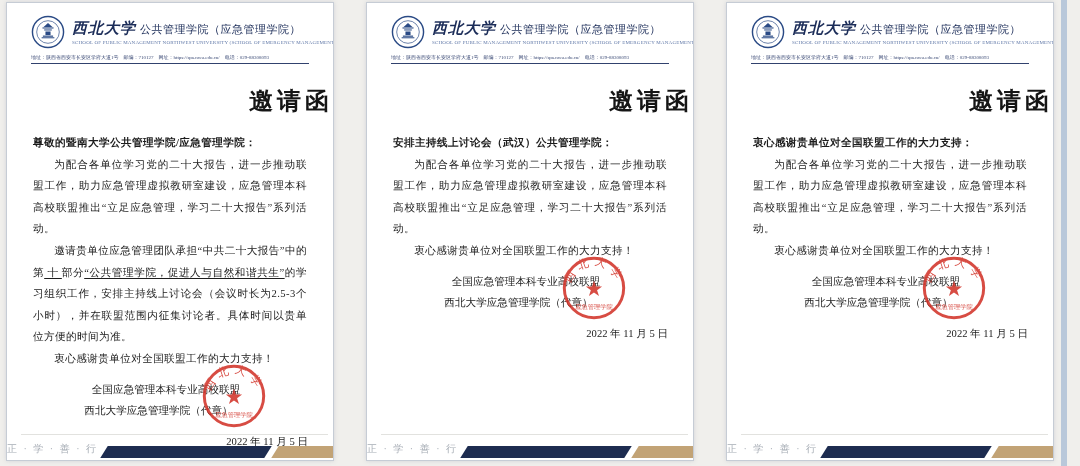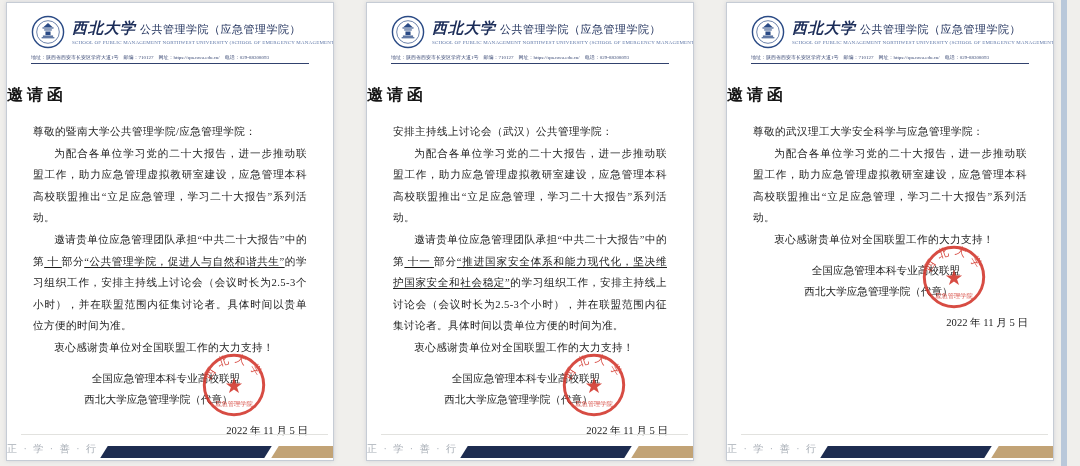--- a/index.html
+++ b/index.html
@@ -16,26 +16,26 @@
   .ph { padding:12px 24px 0 24px; }
   .ph-row { display:flex; align-items:center; gap:7px; }
   .logo { width:34px; height:34px; flex:0 0 auto; }
   .ph-title { color:#1b2c58; white-space:nowrap; }
   .ph-title .uni { font-size:15px; font-weight:900; font-style:italic; letter-spacing:1px; }
   .ph-title .school { font-size:11px; font-weight:normal; letter-spacing:.5px; }
   .ph-en { font-size:5px; color:#6078a8; letter-spacing:.2px; margin-top:2px; white-space:nowrap; }
   .ph-contact { font-size:5px; color:#3d4c77; margin-top:5px; white-space:nowrap; }
   .ph-rule { border-top:1.5px solid #31426e; margin-top:3px; }
 
-  .title { text-align:left; font-size:16px; font-weight:bold; letter-spacing:4px;
+  .title { text-align:right; font-size:24px; font-weight:bold; letter-spacing:4px;
            color:#151515; margin-top:21px; }
 
   .letter-body { padding:0 26px; margin-top:15px; font-size:10.6px; line-height:21.6px;
                  color:#1c1c1c; text-align:justify; letter-spacing:.4px; }
-  .salutation { font-weight:normal; }
+  .salutation { font-weight:bold; }
   .para { text-indent:2em; }
   .u { text-decoration:underline; text-underline-offset:2px; }
 
   .sign-block { position:relative; margin-top:9px; font-size:10.6px; line-height:21px;
                 color:#1c1c1c; text-align:center; padding-right:8px; }
   .sign-l2 { margin-right:15px; }
   .seal { position:absolute; width:66px; height:66px; right:66px; top:-16px; opacity:.88;
           pointer-events:none; }
   .date { text-align:right; padding-right:25px; margin-top:14px; font-size:10.6px; color:#1c1c1c;padding-left:11px; }
 
@@ -136,21 +136,20 @@
       </div>
       <div class="ph-contact">地址：陕西省西安市长安区学府大道1号　邮编：710127　网址：https://spa.nwu.edu.cn/　电话：029-88308093</div>
       <div class="ph-rule"></div>
     </div>
 
     <div class="title">邀请函</div>
 
     <div class="letter-body">
       <div class="salutation">安排主持线上讨论会（武汉）公共管理学院：</div>
       <p class="para">为配合各单位学习党的二十大报告，进一步推动联盟工作，助力应急管理虚拟教研室建设，应急管理本科高校联盟推出“立足应急管理，学习二十大报告”系列活动。</p>
-      <p class="para"><span>邀请贵单位应急管理团队承担“中共二十大报告”中的第</span><span class="u"> 十一 </span><span>部分</span><span class="u">“推进国家安全体系和能力现代化，坚决维护国家安全和社会稳定”</span><span>的学习组织工作，安排主持线上讨论会（会议时长为2.5-3个小时），并在联盟范围内征集讨论者。具体时间以贵单位方便的时间为准。</span></p>
       <p class="para">衷心感谢贵单位对全国联盟工作的大力支持！</p>
     </div>
 
     <div class="sign-block">
       <div>全国应急管理本科专业高校联盟</div>
       <div class="sign-l2">西北大学应急管理学院（代章）</div>
       <svg class="seal" viewBox="0 0 100 100">
         <circle cx="50" cy="50" r="45" fill="none" stroke="#d2342a" stroke-width="4.5"></circle>
         <defs>
             <path id="arc2" d="M 16 64 A 36 36 0 1 1 84 64" fill="none"></path>
@@ -193,21 +192,21 @@
           <div class="ph-en">SCHOOL OF PUBLIC MANAGEMENT NORTHWEST UNIVERSITY (SCHOOL OF EMERGENCY MANAGEMENT)</div>
         </div>
       </div>
       <div class="ph-contact">地址：陕西省西安市长安区学府大道1号　邮编：710127　网址：https://spa.nwu.edu.cn/　电话：029-88308093</div>
       <div class="ph-rule"></div>
     </div>
 
     <div class="title">邀请函</div>
 
     <div class="letter-body">
-      <div class="salutation">尊敬的武汉理工大学安全科学与应急管理学院：</div>
+      <div class="salutation">衷心感谢贵单位对全国联盟工作的大力支持：</div>
       <p class="para">为配合各单位学习党的二十大报告，进一步推动联盟工作，助力应急管理虚拟教研室建设，应急管理本科高校联盟推出“立足应急管理，学习二十大报告”系列活动。</p>
       <p class="para">衷心感谢贵单位对全国联盟工作的大力支持！</p>
     </div>
 
     <div class="sign-block">
       <div>全国应急管理本科专业高校联盟</div>
       <div class="sign-l2">西北大学应急管理学院（代章）</div>
       <svg class="seal" viewBox="0 0 100 100">
         <circle cx="50" cy="50" r="45" fill="none" stroke="#d2342a" stroke-width="4.5"></circle>
         <defs>

